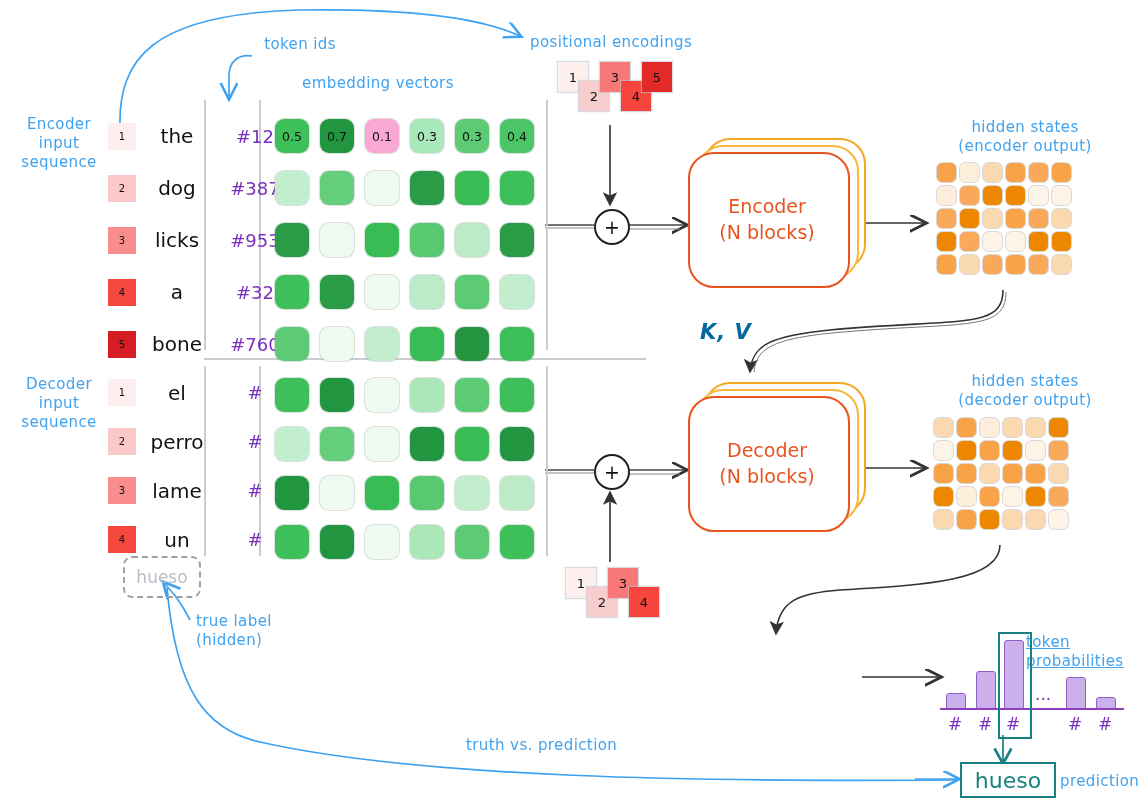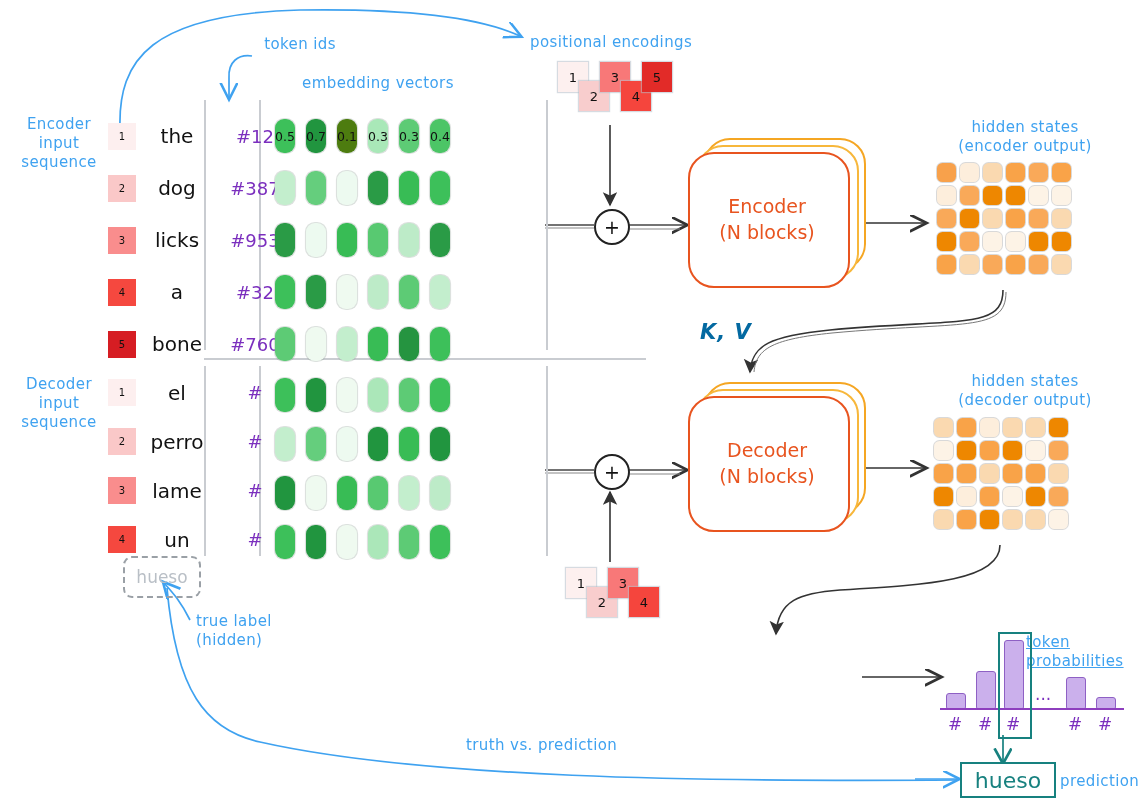--- a/index.html
+++ b/index.html
@@ -52,21 +52,21 @@
     font-family: "DejaVu Sans", sans-serif;
     text-align: center;
   }
 
   
   .vsep { background: #c9ccd1; width: 1.5px; }
   .hsep { background: #c9ccd1; height: 1.5px; }
 
   
   .emb-cell {
-    width: 20px; height: 34px;
+    width: 34px; height: 34px;
     border-radius: 9px;
     display: flex; align-items: center; justify-content: center;
     font-size: 12.5px; color: #111;
     box-shadow: 0 0 0 1.1px rgba(150,165,155,0.33);
     font-family: "DejaVu Sans", sans-serif;
   }
   .hs-cell {
     width: 19px; height: 19px;
     border-radius: 5.5px;
     box-shadow: 0 0 0 1px rgba(170,170,170,0.45);
@@ -247,21 +247,21 @@
       <div class="pos-chip" style="background: rgb(214, 29, 35);">5</div>
       <div class="word" style="width:82px;">bone</div>
       <div class="tokid" style="width:74px;">#760</div>
     </div>
   </div>
 
   <div class="abs" id="enc-emb-grid" style="left:275px; top:110px;">
       <div style="display: flex; gap: 11px; height: 52px; align-items: center;">
         <div class="emb-cell" style="background: rgb(61, 192, 90);">0.5</div>
         <div class="emb-cell" style="background: rgb(33, 149, 63);">0.7</div>
-        <div class="emb-cell" style="background: #4d7c0f;">0.1</div>
+        <div class="emb-cell" style="background: #f9a8d4;">0.1</div>
         <div class="emb-cell" style="background: rgb(169, 232, 184);">0.3</div>
         <div class="emb-cell" style="background: rgb(93, 203, 117);">0.3</div>
         <div class="emb-cell" style="background: rgb(76, 197, 102);">0.4</div>
       </div>
       <div style="display: flex; gap: 11px; height: 52px; align-items: center;">
         <div class="emb-cell" style="background: rgb(195, 238, 205);"></div>
         <div class="emb-cell" style="background: rgb(101, 206, 125);"></div>
         <div class="emb-cell" style="background: rgb(237, 250, 240);"></div>
         <div class="emb-cell" style="background: rgb(42, 155, 70);"></div>
         <div class="emb-cell" style="background: rgb(56, 188, 85);"></div>

